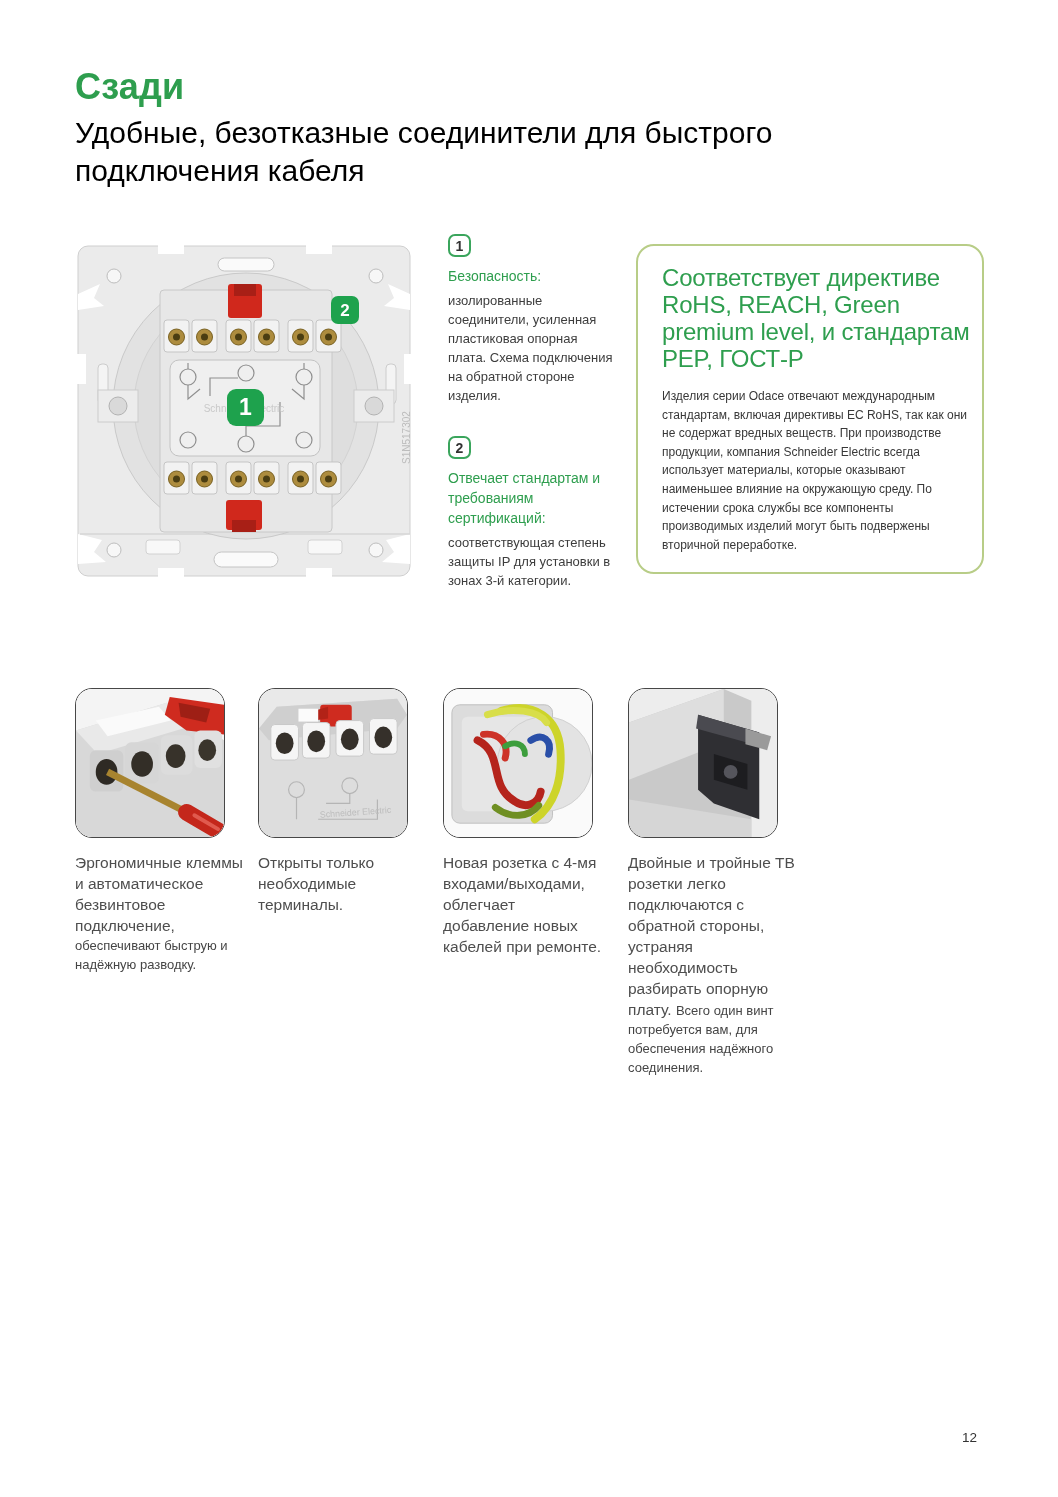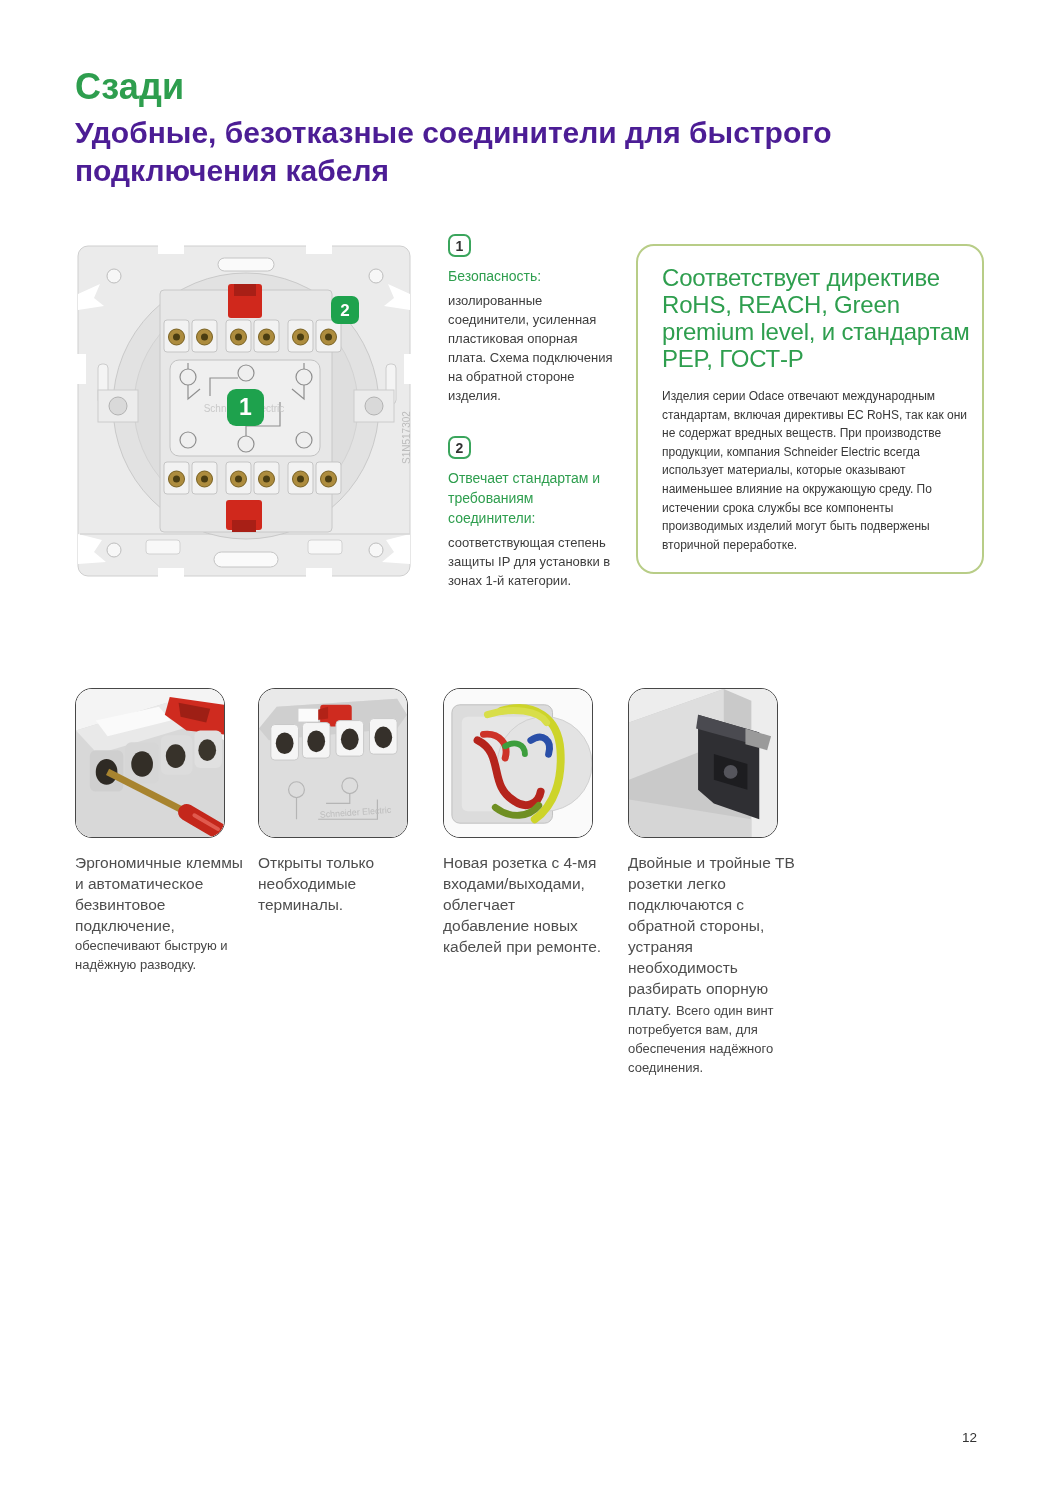--- a/index.html
+++ b/index.html
@@ -8,21 +8,21 @@
   .page {
     position:relative; width:1058px; height:1474px; background:#ffffff;
     overflow:hidden; margin:0 auto;
   }
   .title {
     position:absolute; left:75px; top:66px;
     font-size:36px; font-weight:bold; color:#2e9e4e; letter-spacing:0.2px;
   }
   .subtitle {
     position:absolute; left:75px; top:114px; width:800px;
-    font-size:30px; font-weight:bold; color:#4c1d95; line-height:38px;
+    font-size:30px; font-weight:normal; color:#000000; line-height:38px;
   }
   
   .photo-main { position:absolute; left:58px; top:234px; width:378px; height:358px; }
   
   .callout { position:absolute; width:168px; }
   .callout-1 { left:448px; top:234px; }
   .callout-2 { left:448px; top:436px; }
   .badge {
     display:inline-block; width:23px; height:23px; background:#ffffff;
     border:2px solid #3aa55c; border-radius:7px; color:#333333;
@@ -195,22 +195,22 @@
   </svg>
 
   <div class="callout callout-1">
     <span class="badge">1</span>
     <div class="callout-heading">Безопасность:</div>
     <div class="callout-body">изолированные соединители, усиленная пластиковая опорная плата. Схема подключения на обратной стороне изделия.</div>
   </div>
 
   <div class="callout callout-2">
     <span class="badge">2</span>
-    <div class="callout-heading">Отвечает стандартам и требованиям соединители:</div>
-    <div class="callout-body">соответствующая степень защиты IP для установки в зонах 1-й категории.</div>
+    <div class="callout-heading">Отвечает стандартам и требованиям сертификаций:</div>
+    <div class="callout-body">соответствующая степень защиты IP для установки в зонах 3-й категории.</div>
   </div>
 
   <div class="compliance">
     <div class="compliance-heading">Соответствует директиве RoHS, REACH, Green premium level, и стандартам PEP, ГОСТ-Р</div>
     <div class="compliance-body">Изделия серии Odace отвечают международным стандартам, включая директивы EC RoHS, так как они не содержат вредных веществ. При производстве продукции, компания Schneider Electric всегда использует материалы, которые оказывают наименьшее влияние на окружающую среду. По истечении срока службы все компоненты производимых изделий могут быть подвержены вторичной переработке.</div>
   </div>
 
   <div class="feature-img fi-1">
     <svg viewBox="0 0 150 150">
       <rect x="0" y="0" width="150" height="150" fill="#f4f4f4"></rect>

